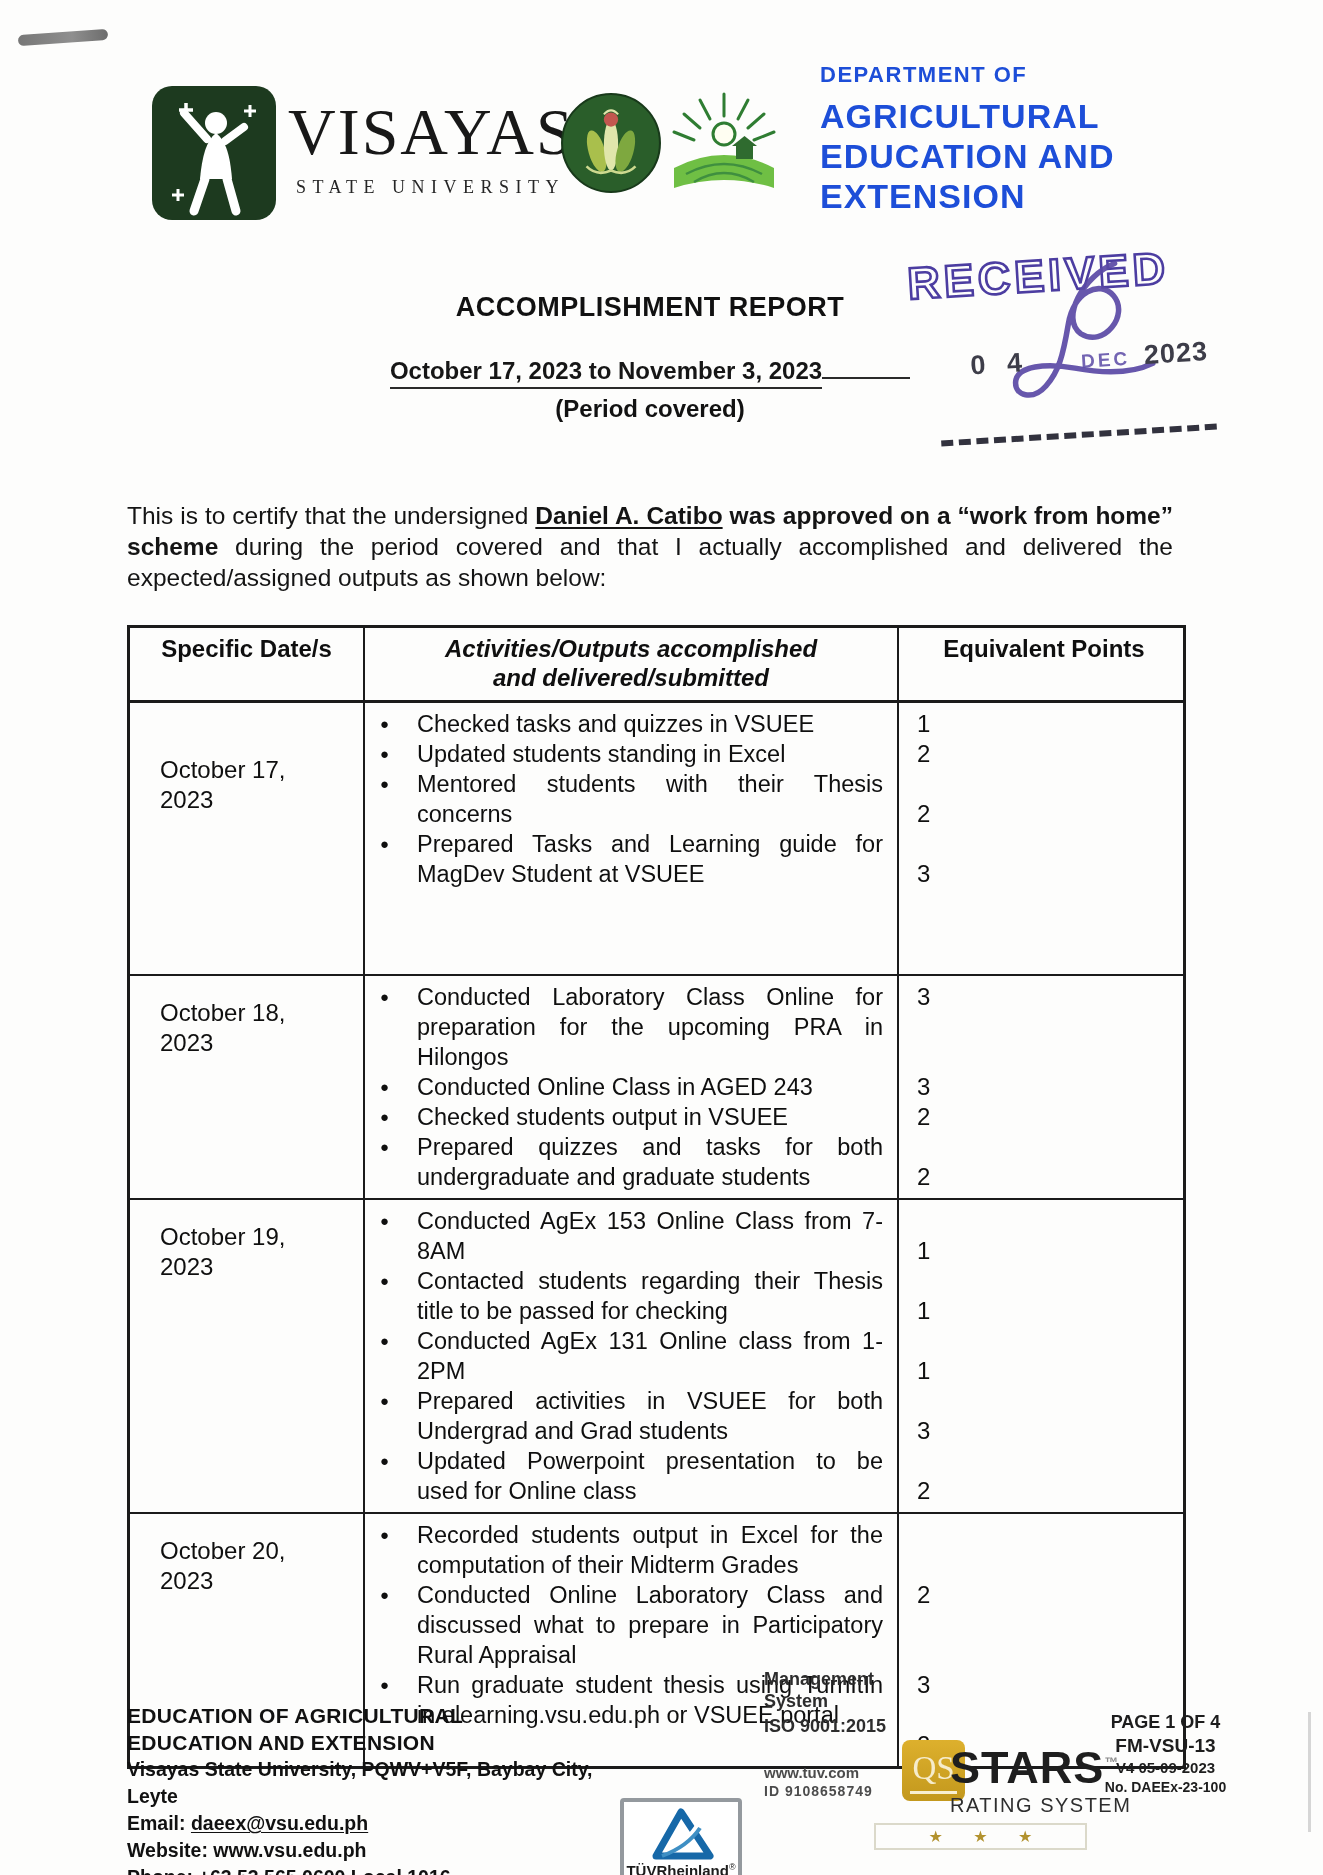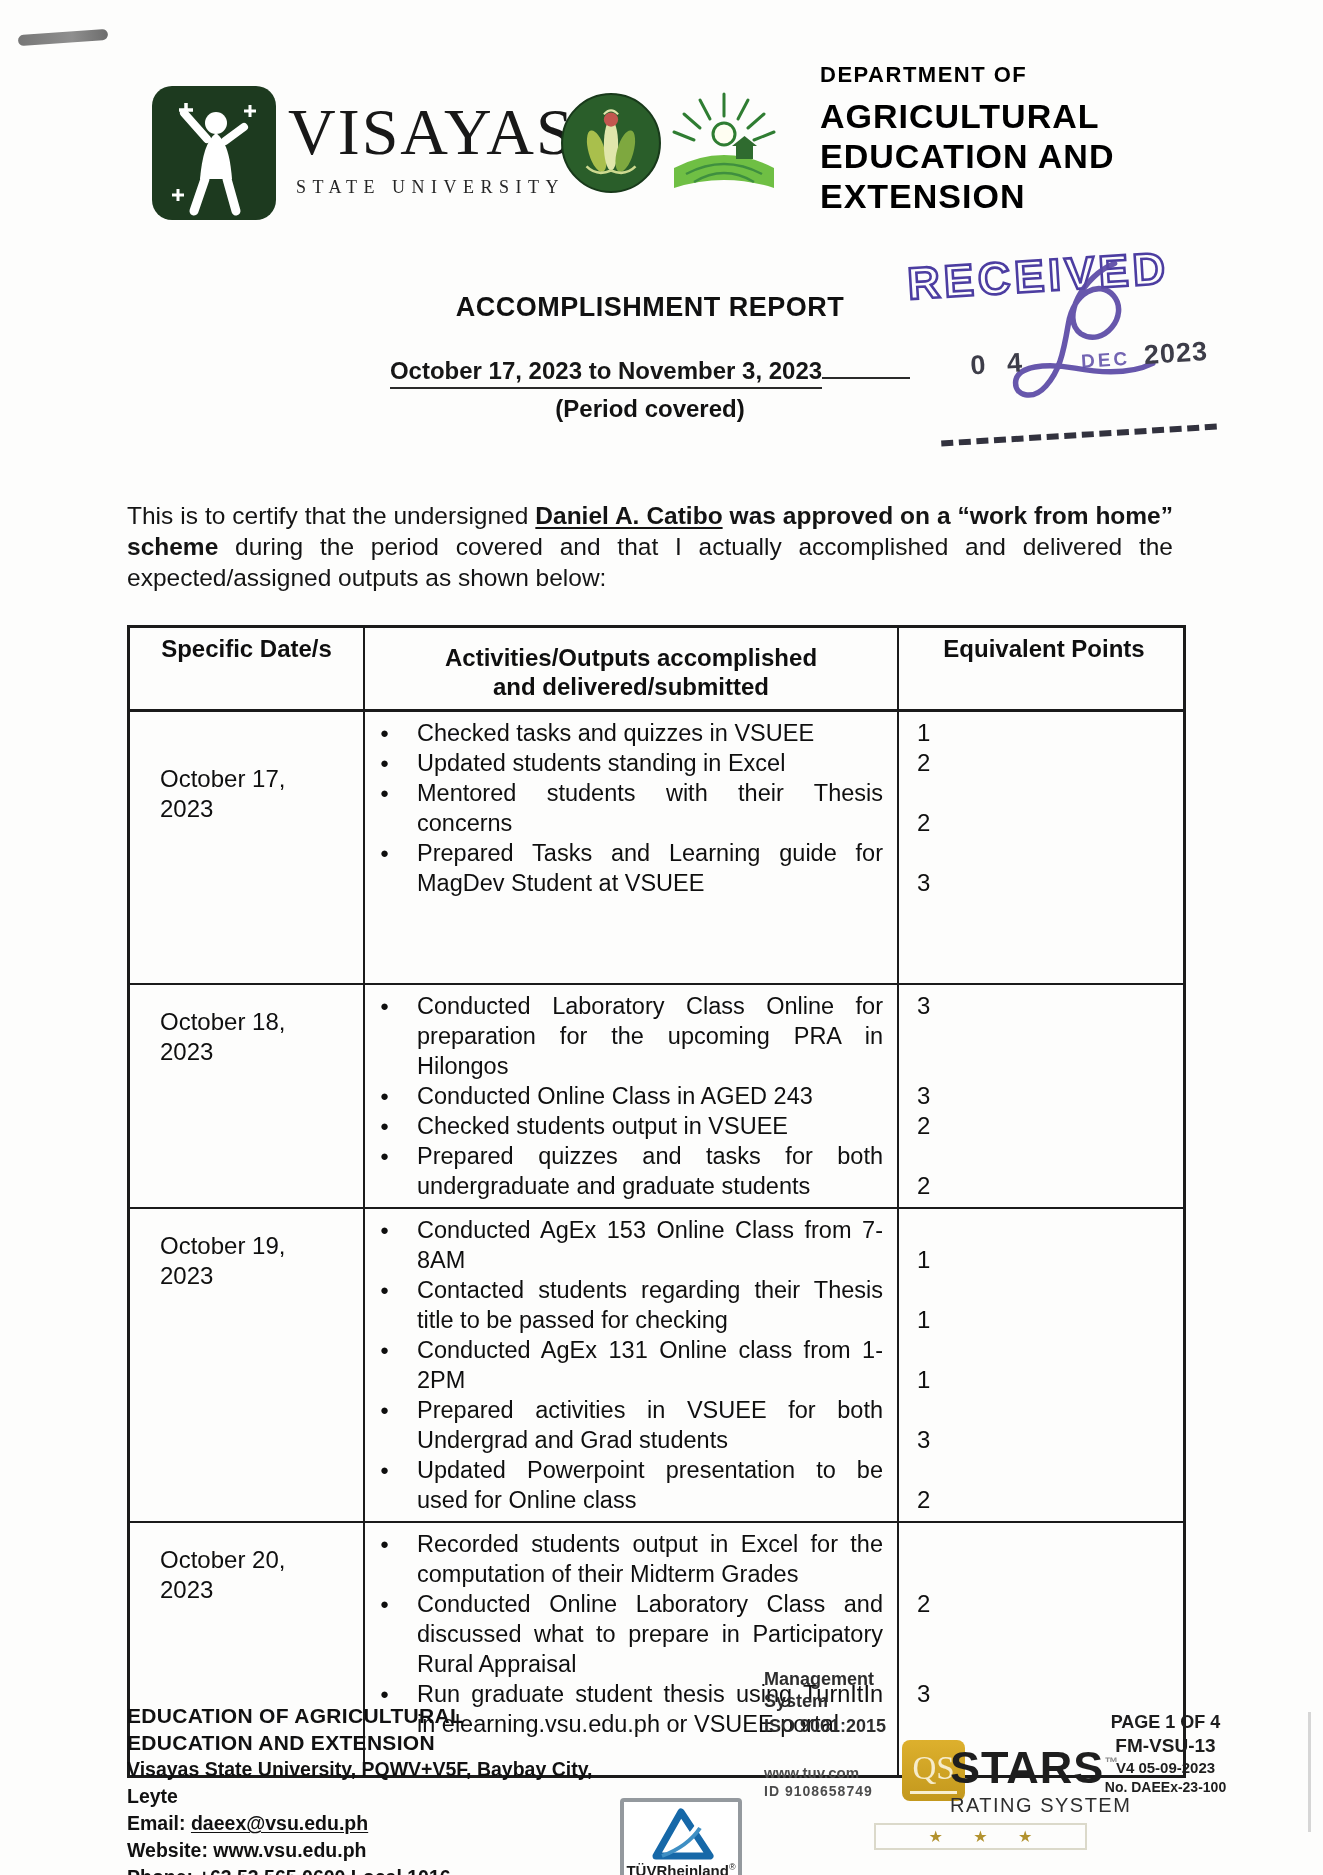--- a/index.html
+++ b/index.html
@@ -15,21 +15,21 @@
     transform:rotate(-4deg); opacity:.75; }
   .edge-line { position:absolute; right:12px; top:1712px; width:3px; height:120px; background:#bdbdbd; opacity:.6; }
 
   
   .vsu-logo { position:absolute; left:150px; top:83px; width:128px; height:140px; }
   .wordmark { position:absolute; left:288px; top:100px; }
   .uni-name { font-family:"Liberation Serif", serif; font-size:66px; line-height:64px; letter-spacing:2px; color:#181818; }
   .uni-sub  { font-family:"Liberation Serif", serif; font-size:18px; letter-spacing:6.5px; color:#262626; margin-top:13px; padding-left:8px; }
   .seal-1 { position:absolute; left:560px; top:92px; width:102px; height:102px; }
   .seal-2 { position:absolute; left:666px; top:86px; width:116px; height:116px; }
-  .dept-block { position:absolute; left:820px; top:62px; color:#000000; }
+  .dept-block { position:absolute; left:820px; top:62px; color:#1d4ed8; }
   .dept-label { font-size:22px; font-weight:700; letter-spacing:1.5px; margin-bottom:8px; }
   .dept-line  { font-size:34px; font-weight:800; line-height:40px; letter-spacing:1px; }
 
   
   .doc-title { position:absolute; left:130px; top:292px; width:1040px; text-align:center;
     font-size:27px; font-weight:700; letter-spacing:.5px; color:#111; }
   .period { position:absolute; left:130px; top:357px; width:1040px; text-align:center; }
   .period-range { font-size:24px; font-weight:600; border-bottom:2.5px solid #2a2a2a; padding-bottom:3px; color:#161616; }
   .period-tail { display:inline-block; width:88px; border-bottom:2.5px solid #2a2a2a; height:20px; }
   .period-label { margin-top:10px; font-size:24px; font-weight:700; color:#121212; }
@@ -52,21 +52,21 @@
   .cert { position:absolute; left:127px; top:500px; width:1046px;
     font-size:24.5px; line-height:31px; text-align:justify; color:#141414; }
   .cert .b  { font-weight:700; }
   .cert .bu { font-weight:700; text-decoration:underline; text-underline-offset:3px; }
 
   
   .rtable { position:absolute; left:127px; top:625px; width:1059px;
     border:3px solid #1b1b1b; font-size:23.5px; color:#0f0f0f; }
   .thead { display:grid; grid-template-columns:235px 534px 290px; border-bottom:3px solid #1b1b1b; }
   .thead > div { padding:6px 14px 8px; font-weight:700; text-align:center; font-size:24px; line-height:29px; }
-  .th-act { padding:15px 56px 8px !important; }
+  .th-act { padding:6px 56px 8px !important;font-style:italic; }
   .thead .hc1, .thead .hc2 { border-right:2.5px solid #1b1b1b; }
   .trow { display:grid; grid-template-columns:235px 534px 290px; border-bottom:2.5px solid #1b1b1b; }
   .trow:last-child { border-bottom:none; }
   .c1 { border-right:2.5px solid #1b1b1b; padding:22px 8px 6px 30px; }
   .c2 { border-right:2.5px solid #1b1b1b; padding:6px 14px 6px 0; }
   .c3 { padding:6px 6px 6px 18px; }
   .trow:nth-child(1) { min-height:273px; }
   .trow:nth-child(1) .date { margin-top:30px; }
   .date div { font-size:24px; line-height:30px; }
   .line { position:relative; padding-left:52px; min-height:30px; line-height:30px; }

